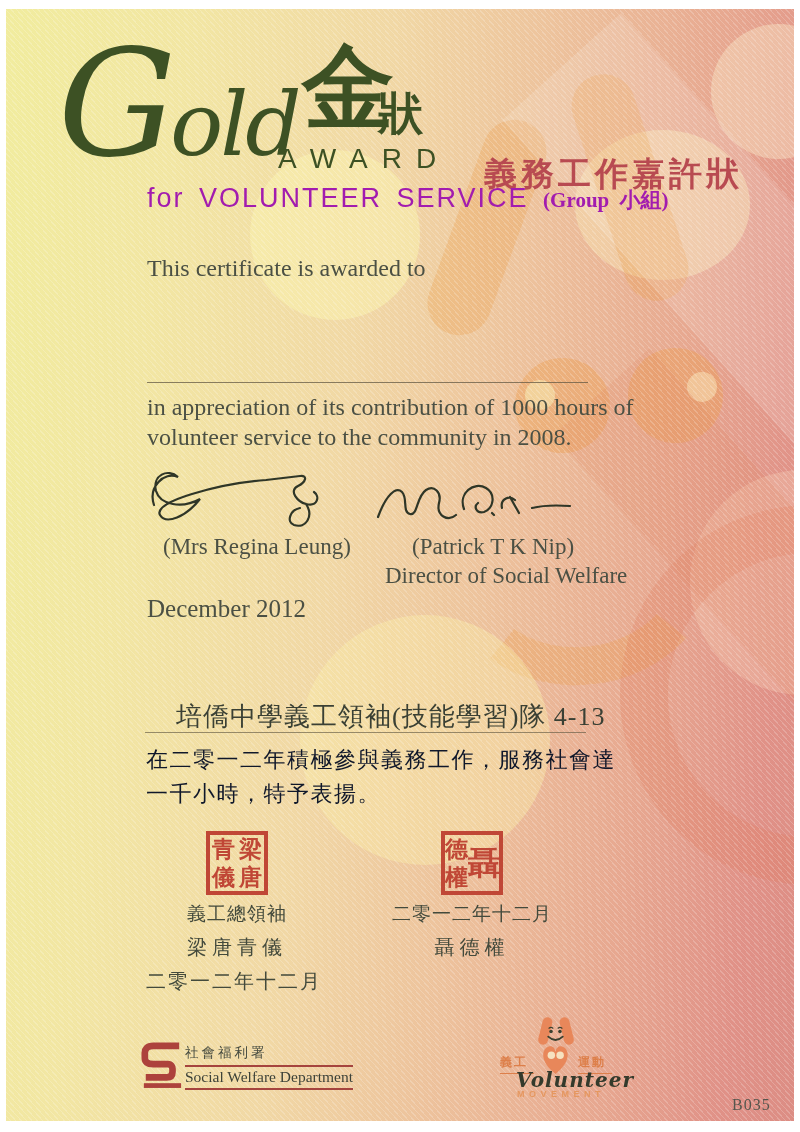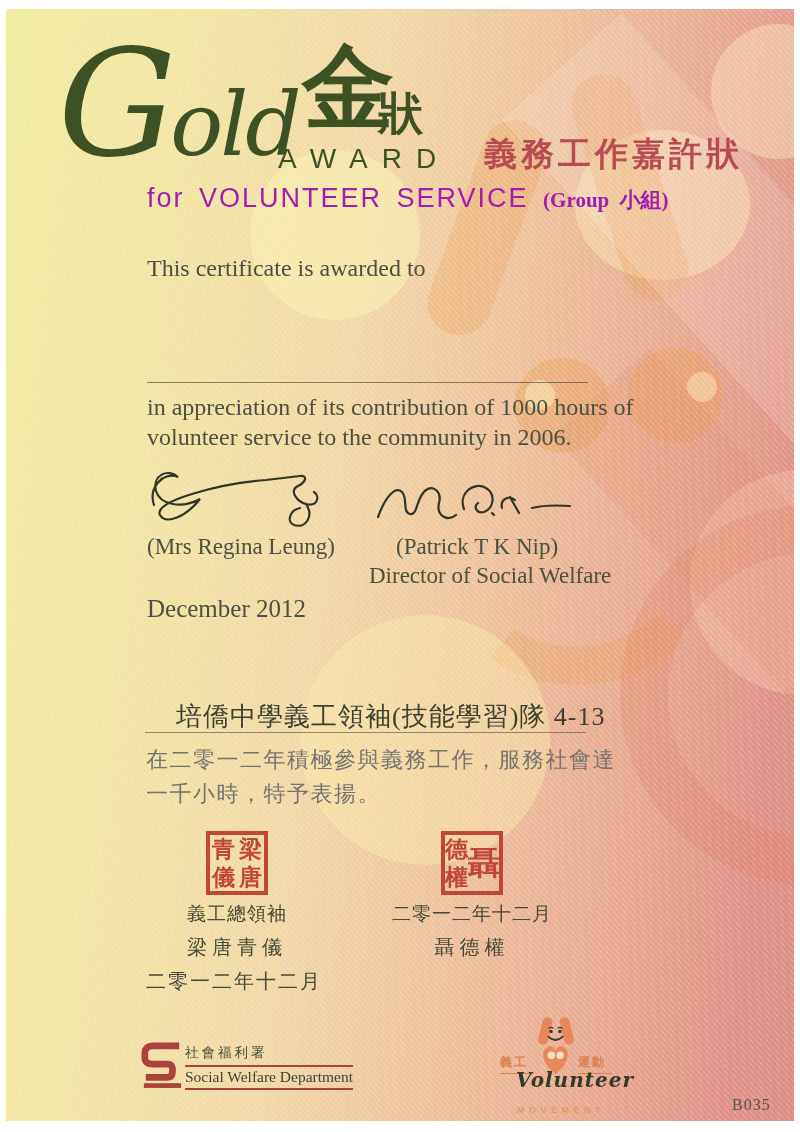--- a/index.html
+++ b/index.html
@@ -20,41 +20,41 @@
   .cjk-gold-small{color:#3d5124;font-size:45px;line-height:1;font-weight:600;}
   .award{color:#3d5124;font-family:"Liberation Sans","DejaVu Sans",sans-serif;
          font-size:28px;letter-spacing:14px;font-weight:500;}
   .cn-title{color:#b84a51;font-size:33px;letter-spacing:4px;font-weight:700;white-space:nowrap;}
   .for-line{color:#a21caf;font-family:"Liberation Sans","DejaVu Sans",sans-serif;
             font-size:27px;letter-spacing:2px;word-spacing:5px;font-weight:500;white-space:nowrap;}
   .for-line .grp{font-size:21px;font-weight:700;letter-spacing:0;}
   
   .serif-body{color:#4b5044;font-size:24px;}
   .rule{height:1px;background:rgba(100,90,68,0.75);}
-  .signame{color:#4b5044;font-size:23px;line-height:1.25;}
+  .signame{color:#4b5044;font-size:23px;line-height:1.25;margin-left:16px;}
   .cjk{font-family:"Liberation Serif","DejaVu Serif",serif;}
   .recipient{color:#3a4034;font-size:26px;letter-spacing:1px;white-space:nowrap;}
-  .citation{color:#737373;font-size:22px;letter-spacing:1.5px;line-height:1.55;}
+  .citation{color:#0f172a;font-size:22px;letter-spacing:1.5px;line-height:1.55;}
   .seal{border:4px solid #c04736;color:#c04736;display:grid;grid-template-columns:1fr 1fr;
         box-sizing:border-box;}
   .seal .c{display:flex;align-items:center;justify-content:center;font-size:23px;font-weight:700;line-height:1;}
   .seal-label{text-align:center;color:#434a3c;}
   .seal-label .t1{font-size:19px;letter-spacing:1px;}
   .seal-label .t2{font-size:20px;letter-spacing:5px;margin-top:7px;}
   .cn-date{color:#434a3c;font-size:20px;letter-spacing:2px;}
   
   .swd-cn{color:#474c40;font-size:13.5px;letter-spacing:3px;display:block;margin-bottom:3px;}
   .swd-en-box{border-top:2px solid #a5443e;border-bottom:2px solid #a5443e;padding:1px 0 2px 0;}
   .swd-en{color:#3c4138;font-size:15.5px;}
   .vm-side{color:#dd7f4a;font-size:12px;letter-spacing:2px;border-bottom:1.5px solid #dd7f4a;
            padding-bottom:2px;font-weight:600;}
   .vm-script{color:#343a2c;font-size:20px;font-style:italic;font-weight:700;
              font-family:"DejaVu Serif","Liberation Serif",serif;letter-spacing:1px;}
   .vm-move{color:#e5975f;font-size:9px;letter-spacing:4.5px;font-weight:700;
-           font-family:"Liberation Sans","DejaVu Sans",sans-serif;margin-top:16px;}
+           font-family:"Liberation Sans","DejaVu Sans",sans-serif;}
   .serial{color:#56564e;font-size:16px;letter-spacing:1px;}
   .circle{border-radius:50%;}
 </style>
 </head>
 <body>
 
 <div class="page">
   <div class="cert">
 
     <div class="wm circle" style="left:244px;top:141px;width:170px;height:170px;background:rgba(250,242,175,0.55);"></div>
@@ -76,31 +76,31 @@
   </div>
 
   <div class="content">
 
     <div class="abs gold" style="left:58px;top:30px;">
       <span class="gi">G</span><span class="gr">old</span>
     </div>
     <div class="abs cjk cjk-gold-big" style="left:302px;top:42px;">金</div>
     <div class="abs cjk cjk-gold-small" style="left:378px;top:92px;">狀</div>
     <div class="abs award" style="left:278px;top:143px;">AWARD</div>
-    <div class="abs cjk cn-title" style="left:484px;top:132px;">義務工作嘉許狀</div>
+    <div class="abs cjk cn-title" style="left:484px;top:152px;">義務工作嘉許狀</div>
     <div class="abs for-line" style="left:147px;top:183px;">
       <span>for VOLUNTEER SERVICE</span>
       <span class="grp cjk">(Group 小組)</span>
     </div>
 
     <div class="abs serif-body" style="left:147px;top:255px;">This certificate is awarded to</div>
     <div class="abs rule" style="left:147px;top:382px;width:441px;"></div>
     <div class="abs serif-body" style="left:147px;top:392px;line-height:1.27;">
       <div>in appreciation of its contribution of 1000 hours of</div>
-      <div>volunteer service to the community in 2006.</div>
+      <div>volunteer service to the community in 2008.</div>
     </div>
 
     <svg class="abs" style="left:146px;top:463px;" width="196" height="72" viewBox="0 0 196 72">
       <path d="M8,42 C2,24 18,8 32,14 C22,5 6,12 10,28 C14,42 36,46 54,36 C40,54 20,62 14,52 C10,45 26,37 46,31 C72,23 92,19 120,17 L154,13 C162,12 160,19 152,23 C142,28 152,39 160,41 C172,44 174,33 168,29 M160,41 C168,53 160,66 148,62 C140,59 144,47 154,45" fill="none" stroke="#2f3627" stroke-width="2.2" stroke-linecap="round"></path>
     </svg>
     <svg class="abs" style="left:372px;top:477px;" width="212" height="56" viewBox="0 0 212 56">
       <path d="M6,40 C14,18 24,9 30,15 C36,21 30,35 38,37 C46,39 44,20 54,13 C62,8 70,15 67,26 C64,39 76,45 84,38 M92,32 C86,16 102,4 114,11 C124,17 122,31 112,35 C105,37 101,30 106,26 M120,36 L122,38 M130,31 C128,22 137,18 143,23 M138,20 L147,36 M160,31 C172,28 184,28 198,29" fill="none" stroke="#2f3627" stroke-width="2.2" stroke-linecap="round"></path>
     </svg>
     <div class="abs signame" style="left:147px;top:533px;">
       <div>(Mrs Regina Leung)</div>

